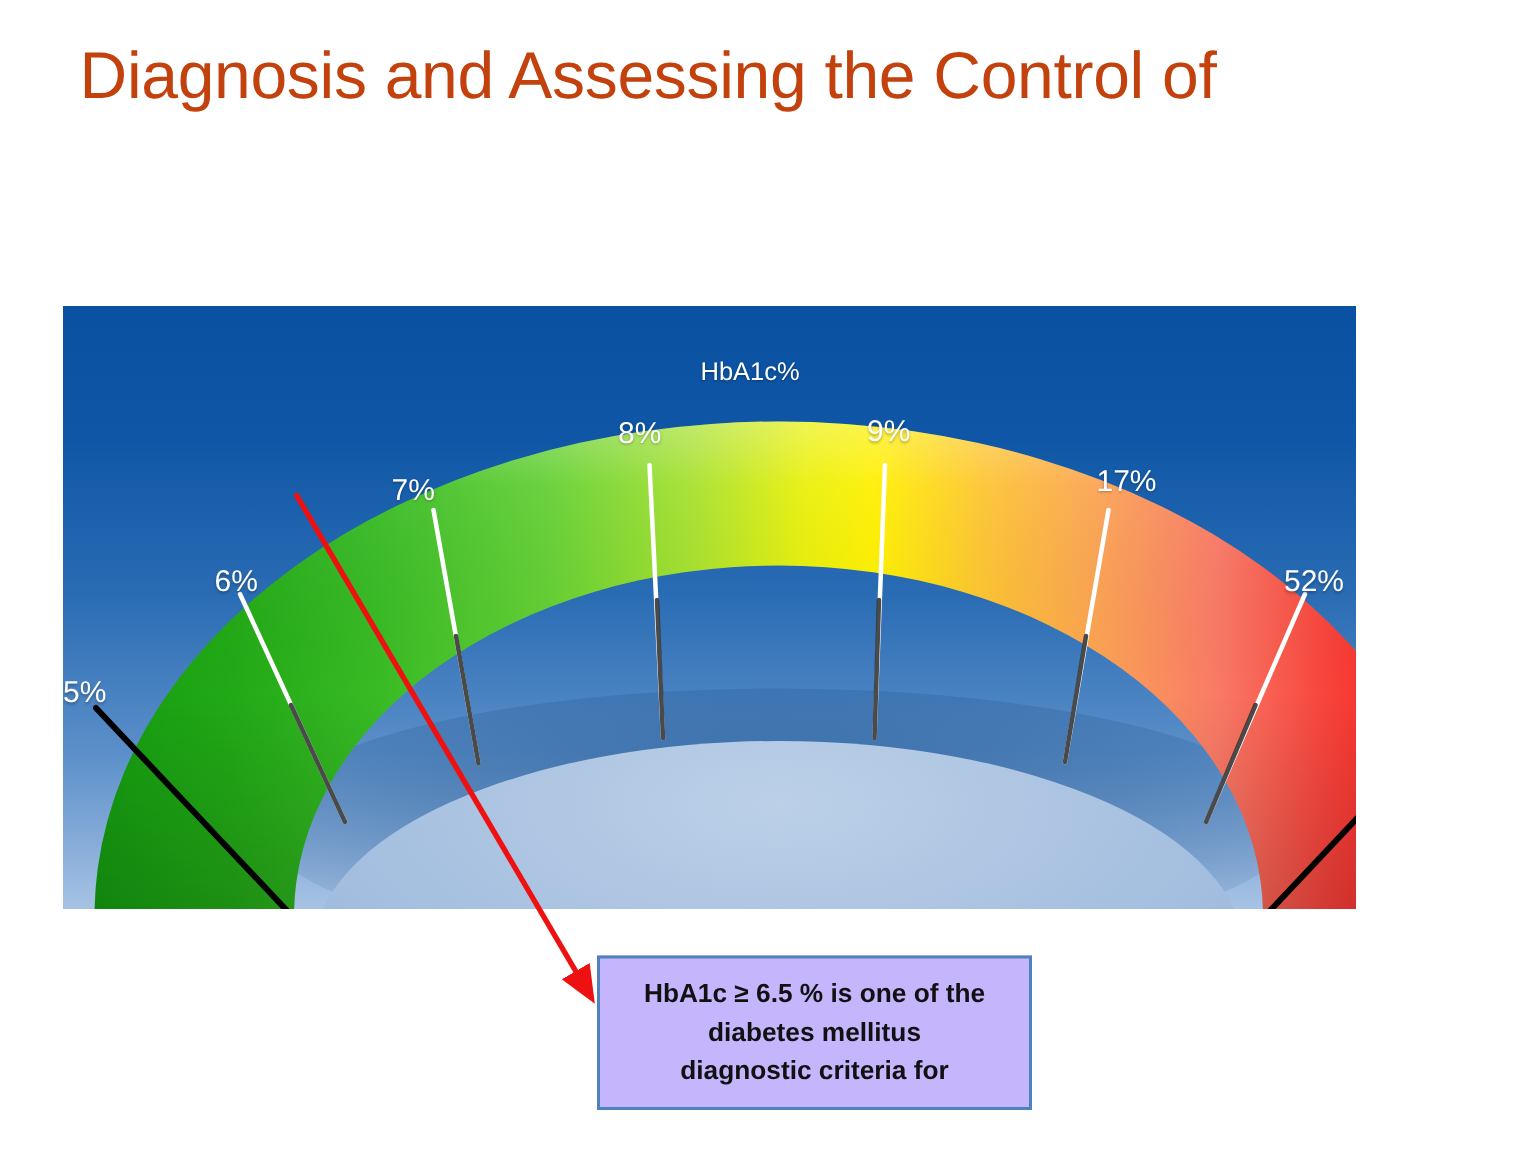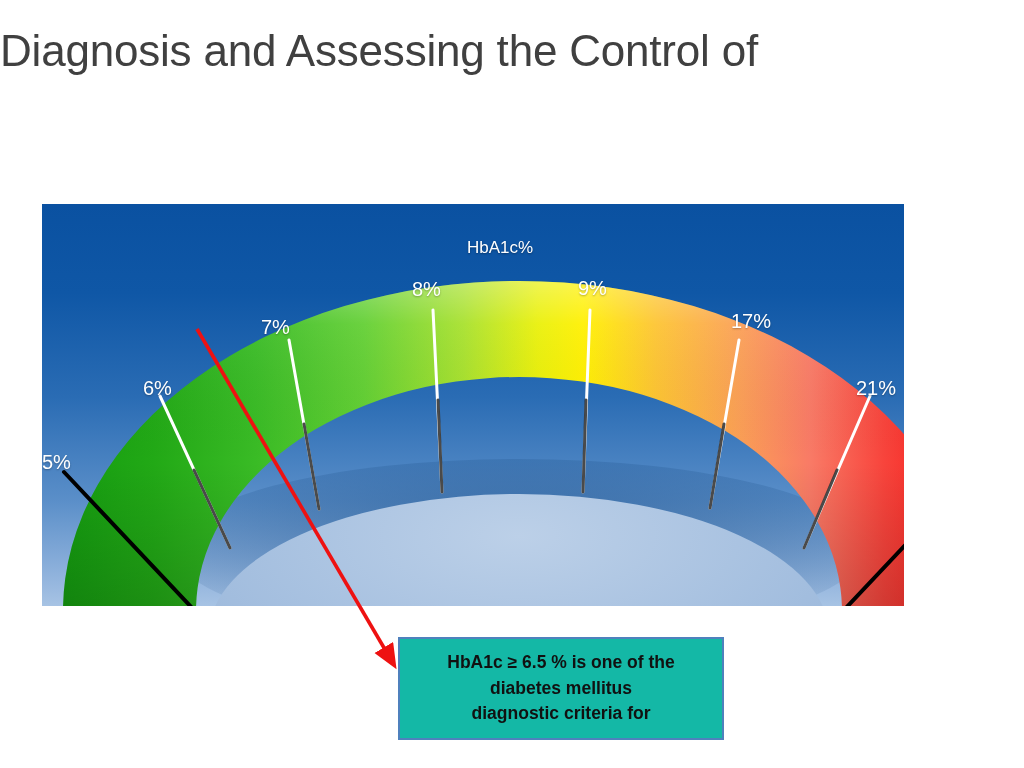--- a/index.html
+++ b/index.html
@@ -14,24 +14,24 @@
     font-family: "Liberation Sans", sans-serif;
     overflow: hidden;
   }
 
   
   #slide-title {
     position: absolute;
     left: 0;
     top: 24px;
     width: 864px;
-    text-align: left;
+    text-align: center;
     font-size: 44px;
     line-height: 1.22;
-    color: #404040;
+    color: #c2410c;
     font-weight: 400;
     letter-spacing: -0.2px;
   }
   #slide-title .tline { display: block; }
 
   
   #gauge-figure {
     position: absolute;
     left: 42px;
     top: 204px;
@@ -84,25 +84,25 @@
     width: 1024px;
     height: 768px;
     pointer-events: none;
   }
 
   
   #callout-box {
     position: absolute;
     left: 398px;
     top: 637px;
-    width: 326px;
+    width: 290px;
     height: 103px;
     box-sizing: border-box;
     border: 2px solid #4f81bd;
-    background: #14b8a6;
+    background: #c4b5fd;
     display: flex;
     align-items: center;
     justify-content: center;
   }
   #callout-text {
     text-align: center;
     font-size: 17.5px;
     line-height: 1.45;
     font-weight: bold;
     color: #111111;
@@ -210,21 +210,21 @@
   </svg>
 
   <div class="gauge-caption" style="left:425px; top:34px;">HbA1c%</div>
 
   <div class="tick-label" style="left:0px;   top:247px;">5%</div>
   <div class="tick-label" style="left:101px; top:173px;">6%</div>
   <div class="tick-label" style="left:219px; top:112px;">7%</div>
   <div class="tick-label" style="left:370px; top:74px;">8%</div>
   <div class="tick-label" style="left:536px; top:73px;">9%</div>
   <div class="tick-label" style="left:689px; top:106px;">17%</div>
-  <div class="tick-label" style="left:814px; top:173px;">21%</div>
+  <div class="tick-label" style="left:814px; top:173px;">52%</div>
   <div class="tick-label" style="left:902px; top:259px;">41%</div>
 </div>
 
 <svg id="pointer-arrow" viewBox="0 0 1024 768">
   <defs>
     <marker id="arrowHead" markerWidth="9" markerHeight="9" refX="3.4" refY="3" orient="auto">
       <path d="M 0 0 L 7 3 L 0 6 z" fill="#ee1111"></path>
     </marker>
   </defs>
   <line x1="197" y1="329" x2="390" y2="658" stroke="#ee1111" stroke-width="3.6" marker-end="url(#arrowHead)"></line>

